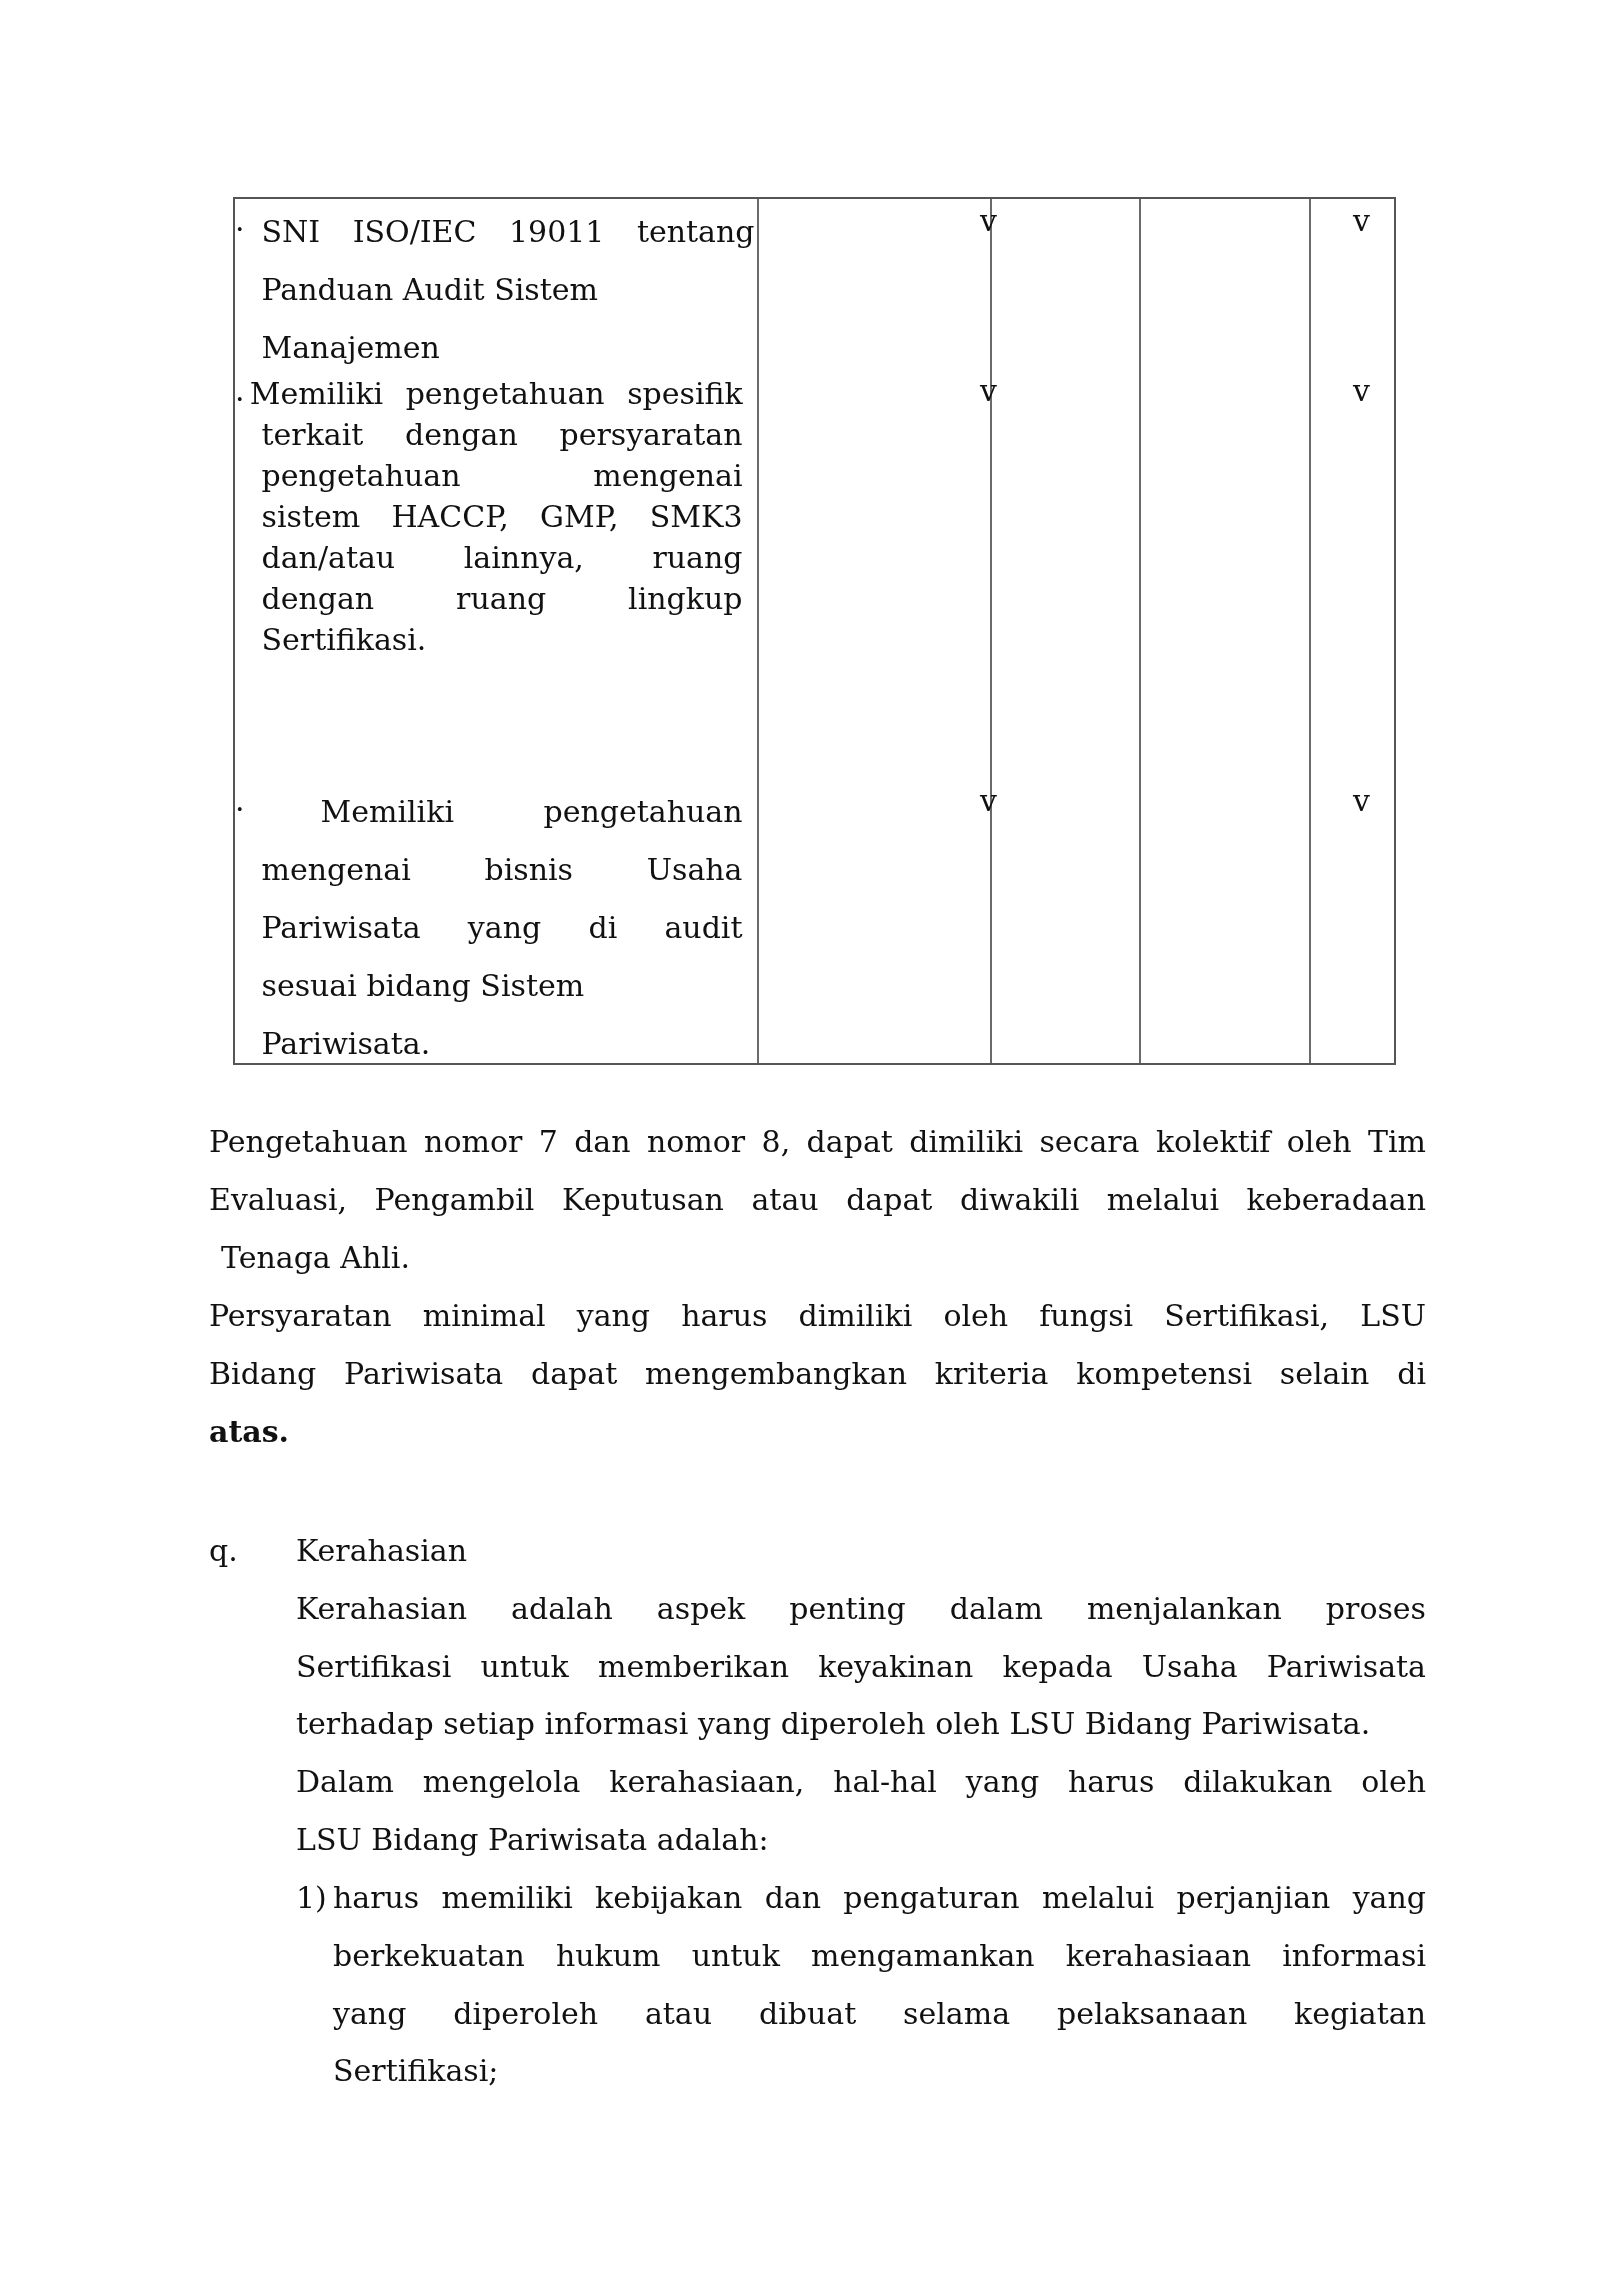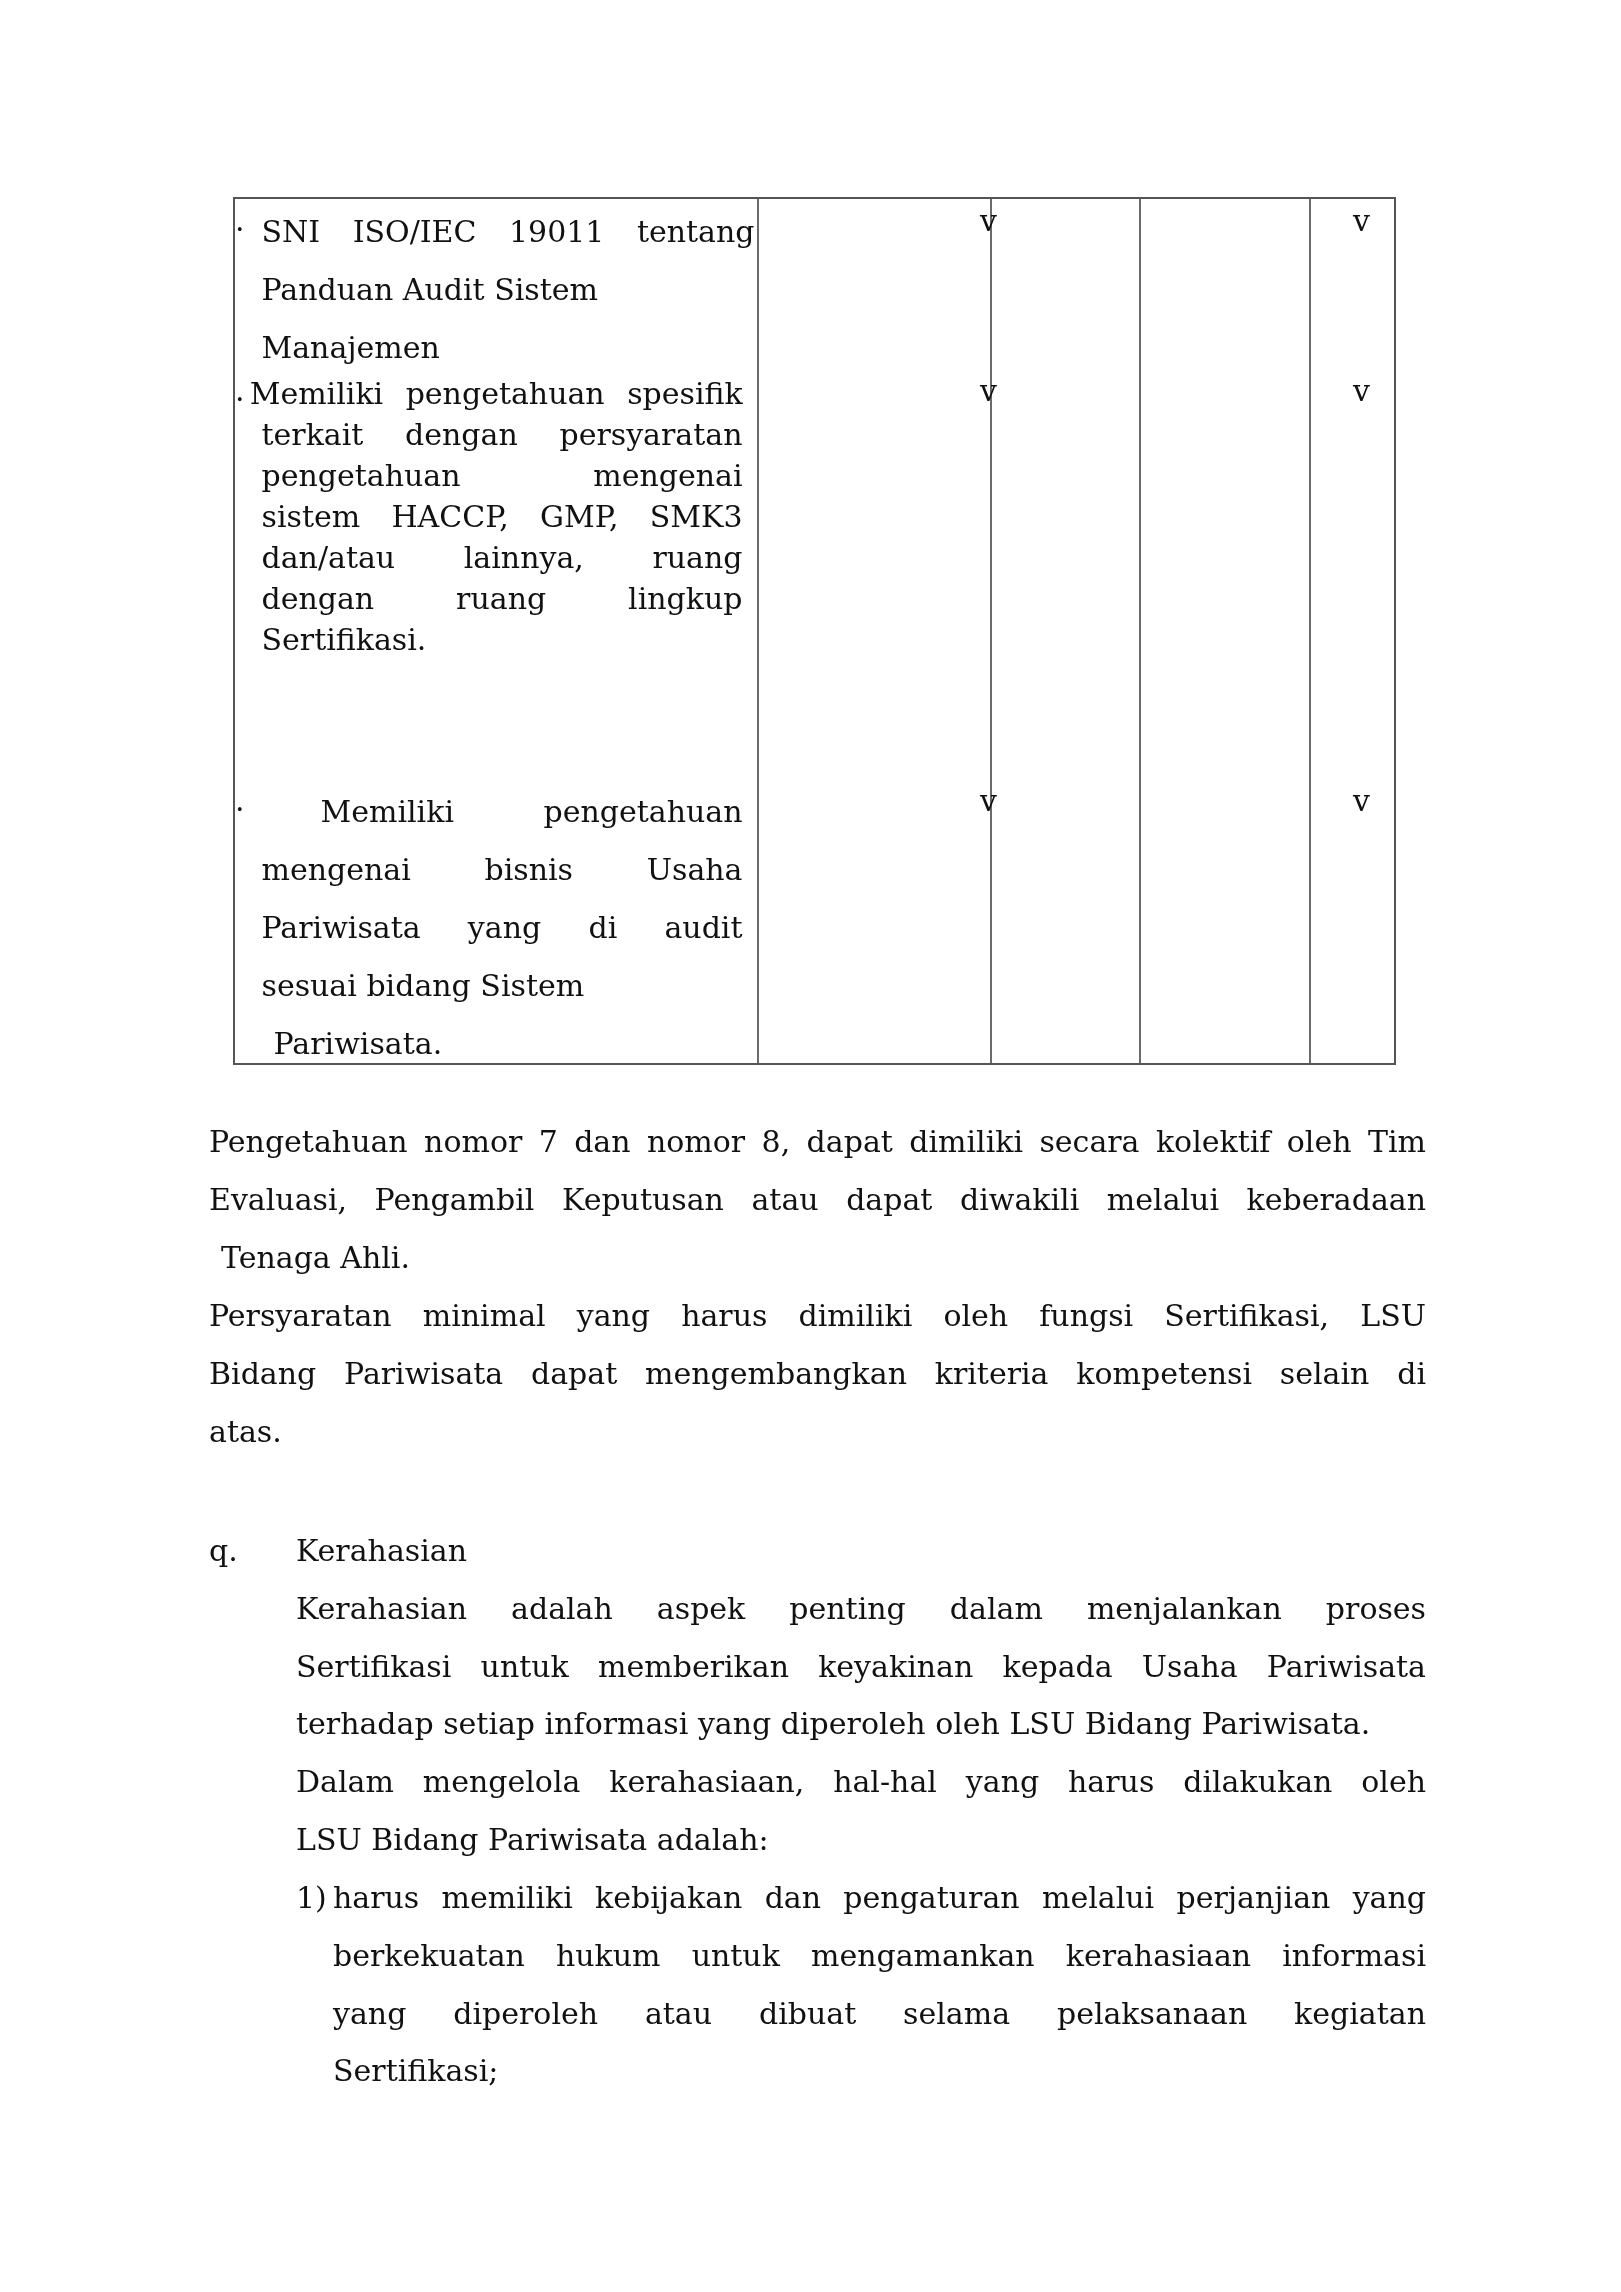--- a/index.html
+++ b/index.html
@@ -103,37 +103,37 @@
     <span class="check" style="left:1107px; top:0px;">v</span>
   </div>
 
   <div class="abs" style="left:0; top:578px; width:100%; height:290px;">
     <span class="num-dot" style="top:5.9px;">.</span>
     <div class="abs" style="left:26.5px; top:5.9px; width:481px; line-height:58px;">
       <span class="cell-line" style="height:58px; padding-left:59px; box-sizing:border-box;">Memiliki pengetahuan</span>
       <span class="cell-line" style="height:58px;">mengenai bisnis Usaha</span>
       <span class="cell-line" style="height:58px;">Pariwisata yang di audit</span>
       <span class="cell-line left" style="height:58px;">sesuai bidang Sistem</span>
-      <span class="cell-line left" style="height:58px;margin-left:12px;">Pariwisata.</span>
+      <span class="cell-line left" style="height:58px;">Pariwisata.</span>
     </div>
     <span class="check" style="left:734px; top:5.9px;">v</span>
     <span class="check" style="left:1107px; top:5.9px;">v</span>
   </div>
 </div>
 
 <div class="abs" style="left:209px; top:1127px; width:1217px;">
   <div class="para-line" style="left:0; top:0; width:1217px;">Pengetahuan nomor 7 dan nomor 8, dapat dimiliki secara kolektif oleh Tim</div>
   <div class="para-line" style="left:0; top:58px; width:1217px;">Evaluasi, Pengambil Keputusan atau dapat diwakili melalui keberadaan</div>
   <div class="para-line last" style="left:12px; top:116px; width:1217px;">Tenaga Ahli.</div>
 </div>
 
 <div class="abs" style="left:209px; top:1301px; width:1217px;">
   <div class="para-line" style="left:0; top:0; width:1217px;">Persyaratan minimal yang harus dimiliki oleh fungsi Sertifikasi, LSU</div>
   <div class="para-line" style="left:0; top:58px; width:1217px;">Bidang Pariwisata dapat mengembangkan kriteria kompetensi selain di</div>
-  <div class="para-line last" style="left:0; top:116px; width:1217px;">atas.</div>
+  <div class="para-line last" style="left:0; top:116px; width:1217px;font-weight:bold;">atas.</div>
 </div>
 
 <div class="abs" style="left:0; top:1536px; width:1621px;">
   <div class="para-line last" style="left:209px; top:0;">q.</div>
   <div class="para-line last" style="left:296px; top:0;">Kerahasian</div>
 
   <div class="para-line" style="left:296px; top:58px; width:1130px;">Kerahasian adalah aspek penting dalam menjalankan proses</div>
   <div class="para-line" style="left:296px; top:116px; width:1130px;">Sertifikasi untuk memberikan keyakinan kepada Usaha Pariwisata</div>
   <div class="para-line last" style="left:296px; top:173px; width:1130px;">terhadap setiap informasi yang diperoleh oleh LSU Bidang Pariwisata.</div>
   <div class="para-line" style="left:296px; top:231px; width:1130px;">Dalam mengelola kerahasiaan, hal-hal yang harus dilakukan oleh</div>

